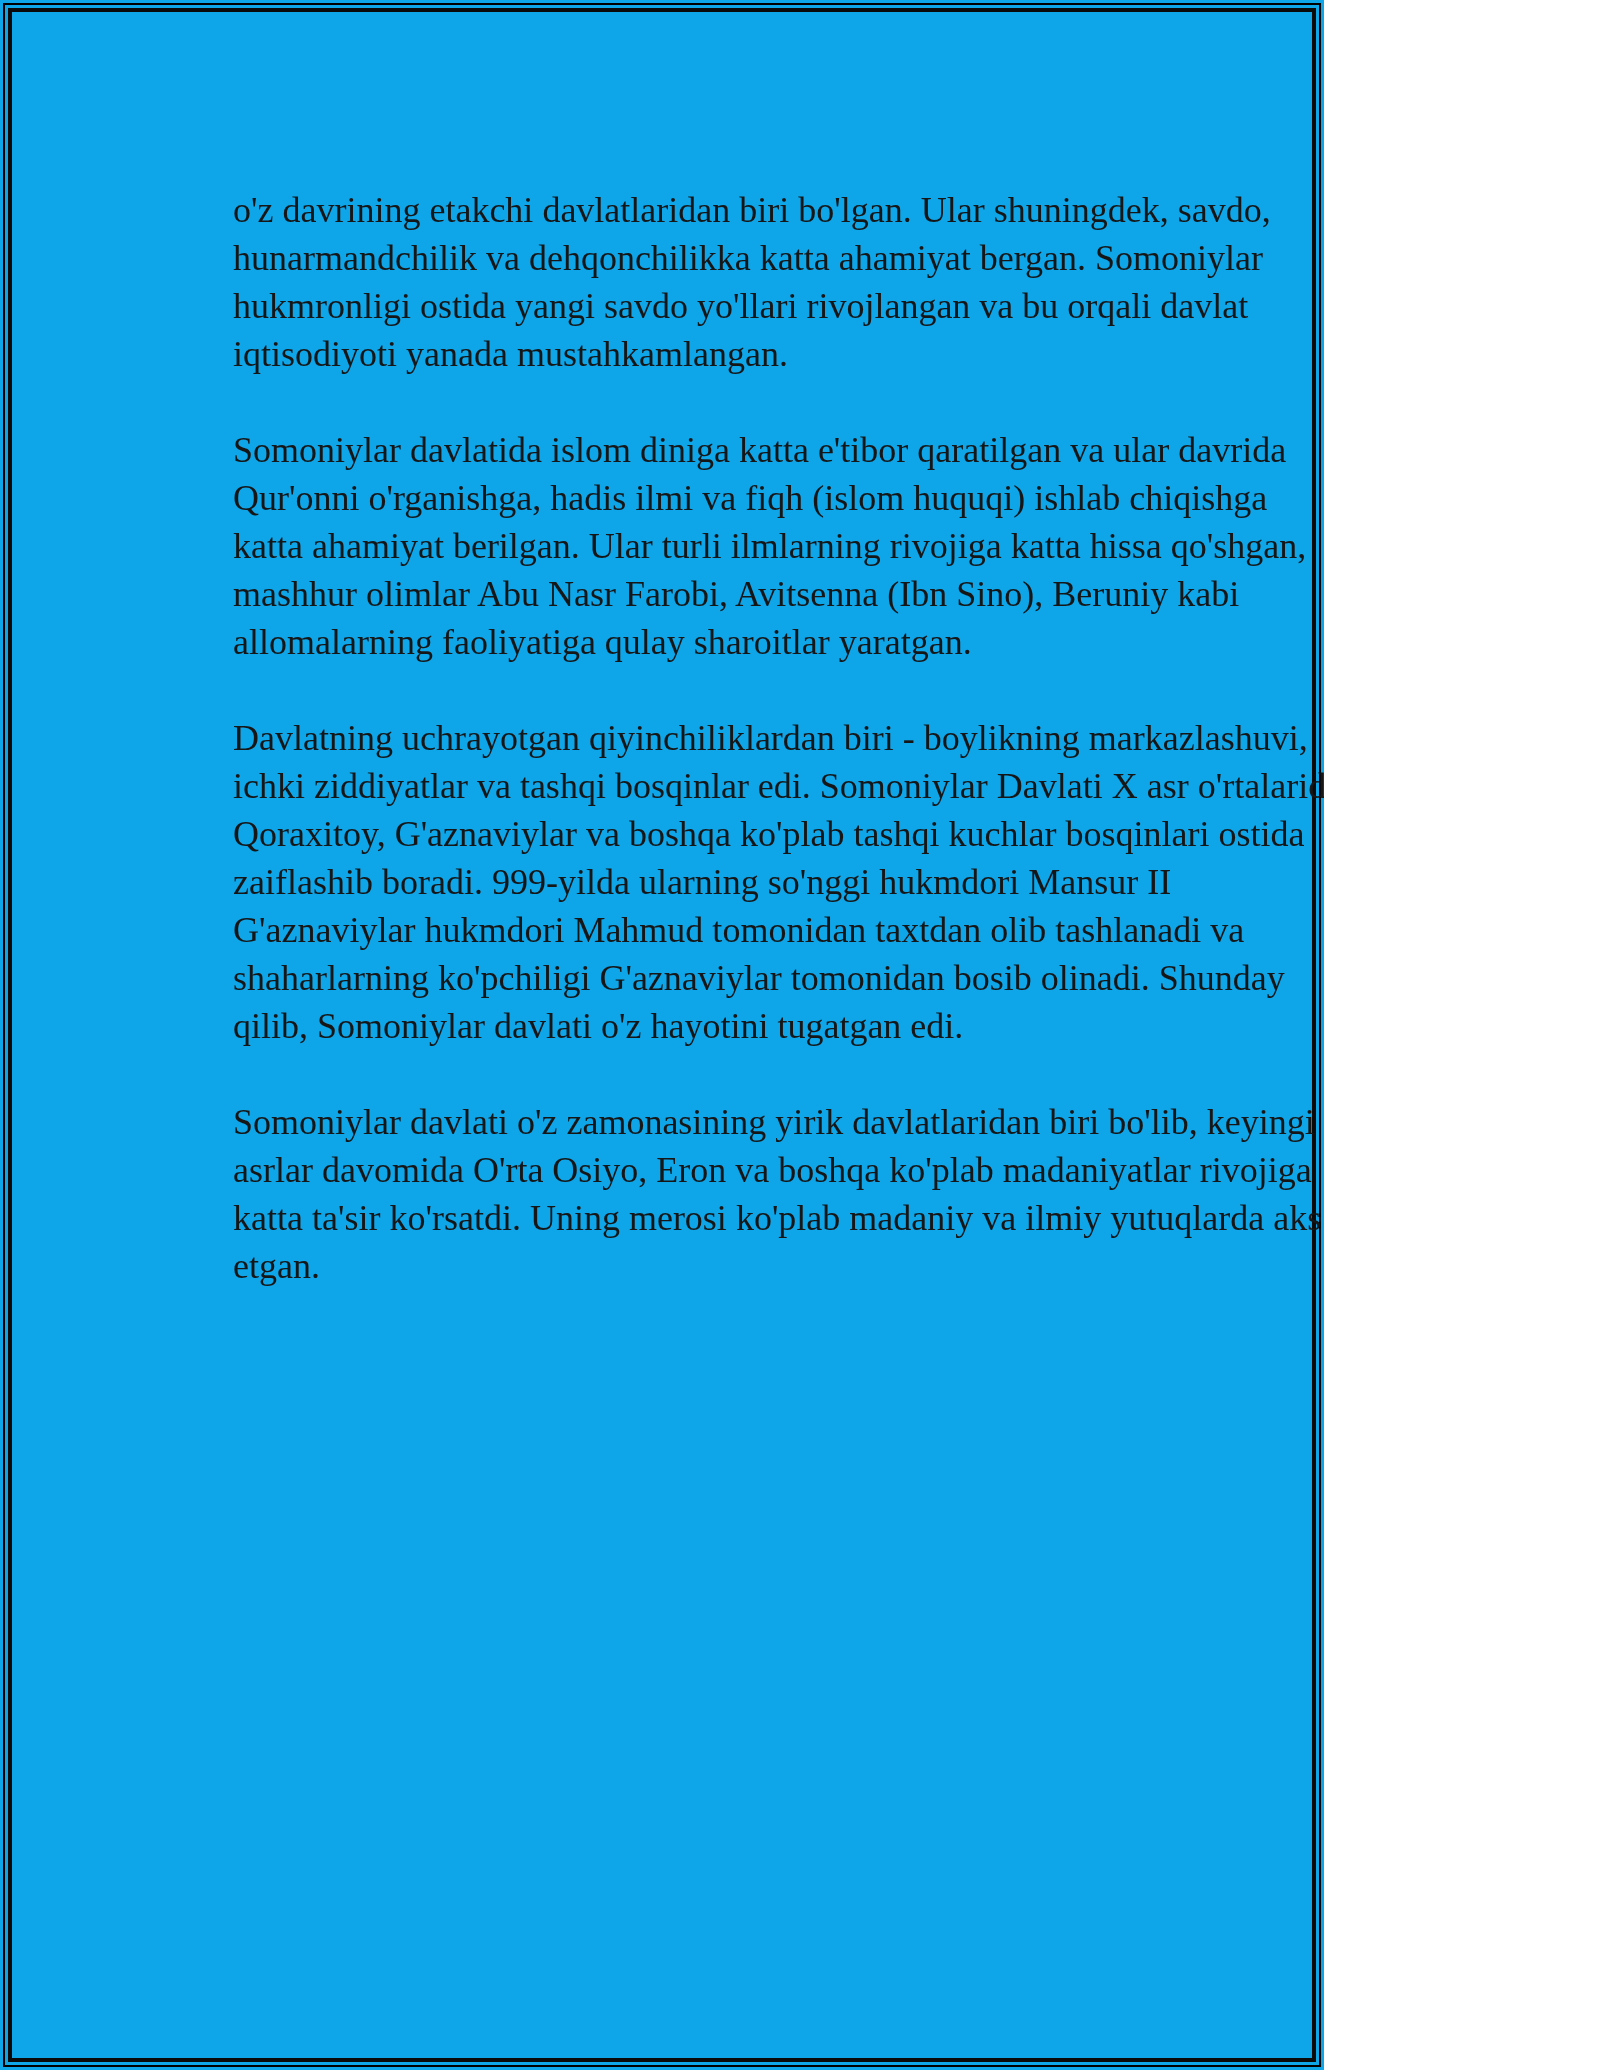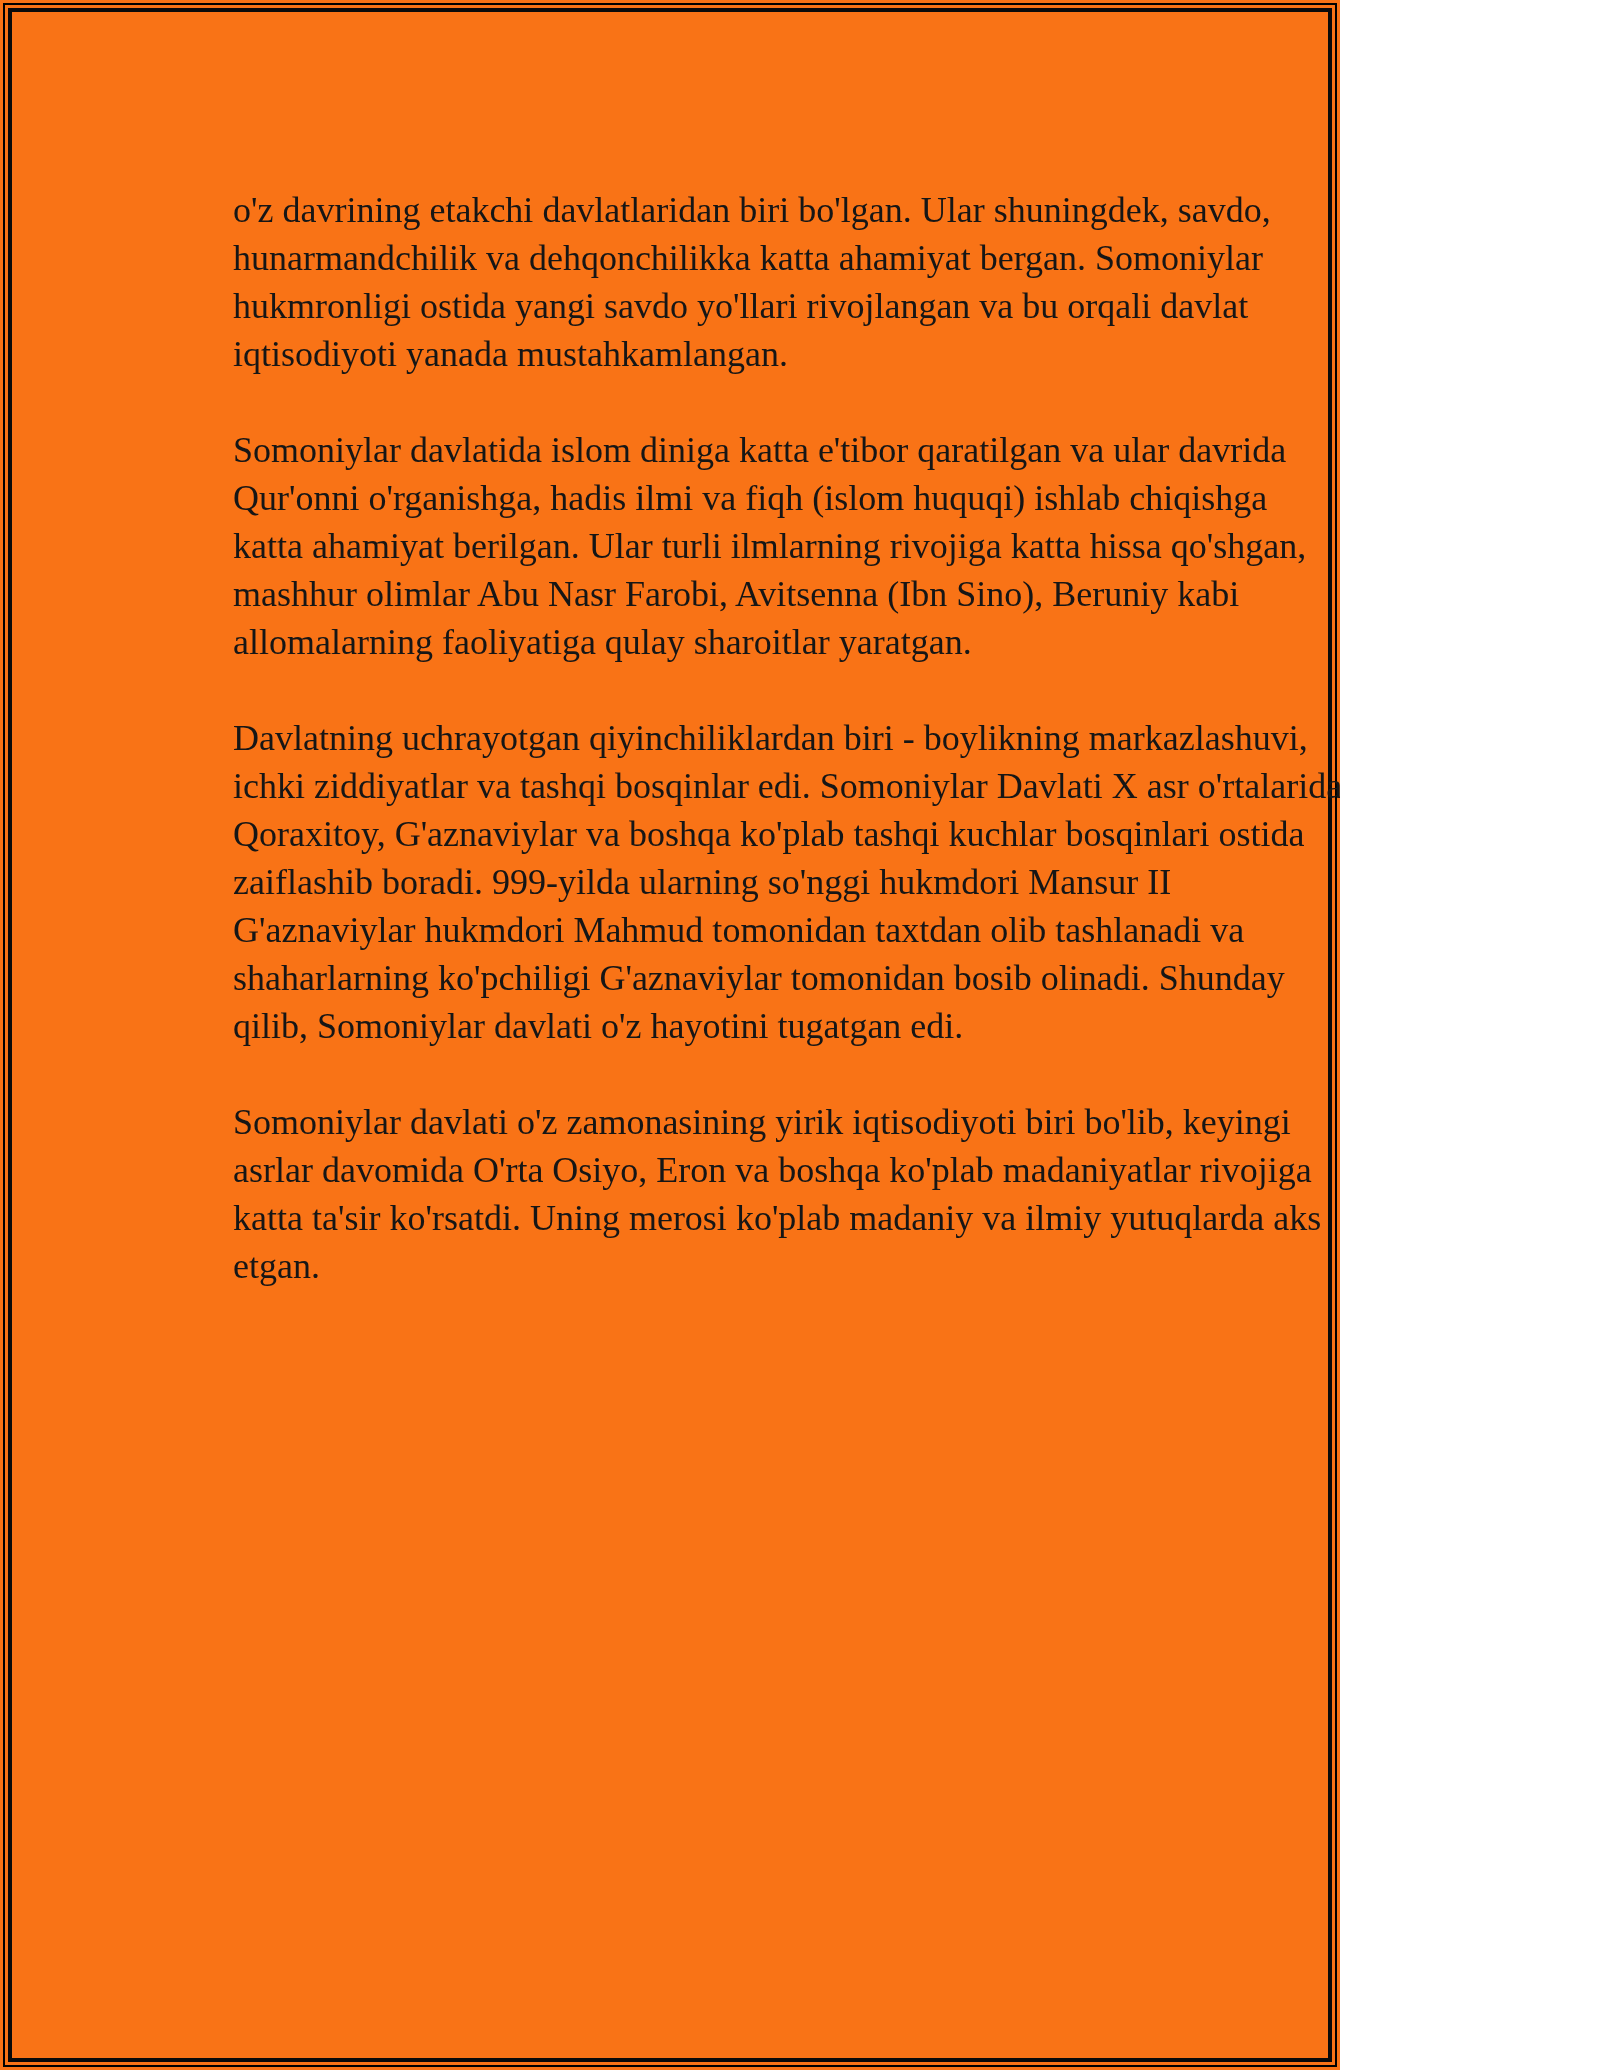--- a/index.html
+++ b/index.html
@@ -4,23 +4,22 @@
 <style>
   html, body {
     margin: 0;
     padding: 0;
     background: #ffffff;
   }
   .page {
     position: relative;
     width: 1324px;
     height: 2070px;
-    background: #f97316;
+    background: #0ea5e9;
     overflow: hidden;
-    padding-left: 16px;
   }
   .frame-outer {
     position: absolute;
     inset: 3px;
     border: 2px solid #000000;
     pointer-events: none;
   }
   .frame-inner {
     position: absolute;
     inset: 8px;
@@ -59,18 +58,18 @@
 katta ahamiyat berilgan. Ular turli ilmlarning rivojiga katta hissa qo'shgan,
 mashhur olimlar Abu Nasr Farobi, Avitsenna (Ibn Sino), Beruniy kabi
 allomalarning faoliyatiga qulay sharoitlar yaratgan.</p>
     <p class="para">Davlatning uchrayotgan qiyinchiliklardan biri - boylikning markazlashuvi,
 ichki ziddiyatlar va tashqi bosqinlar edi. Somoniylar Davlati X asr o'rtalarida
 Qoraxitoy, G'aznaviylar va boshqa ko'plab tashqi kuchlar bosqinlari ostida
 zaiflashib boradi. 999-yilda ularning so'nggi hukmdori Mansur II
 G'aznaviylar hukmdori Mahmud tomonidan taxtdan olib tashlanadi va
 shaharlarning ko'pchiligi G'aznaviylar tomonidan bosib olinadi. Shunday
 qilib, Somoniylar davlati o'z hayotini tugatgan edi.</p>
-    <p class="para">Somoniylar davlati o'z zamonasining yirik iqtisodiyoti biri bo'lib, keyingi
+    <p class="para">Somoniylar davlati o'z zamonasining yirik davlatlaridan biri bo'lib, keyingi
 asrlar davomida O'rta Osiyo, Eron va boshqa ko'plab madaniyatlar rivojiga
 katta ta'sir ko'rsatdi. Uning merosi ko'plab madaniy va ilmiy yutuqlarda aks
 etgan.</p>
   </div>
 </div>
 
 </body></html>

